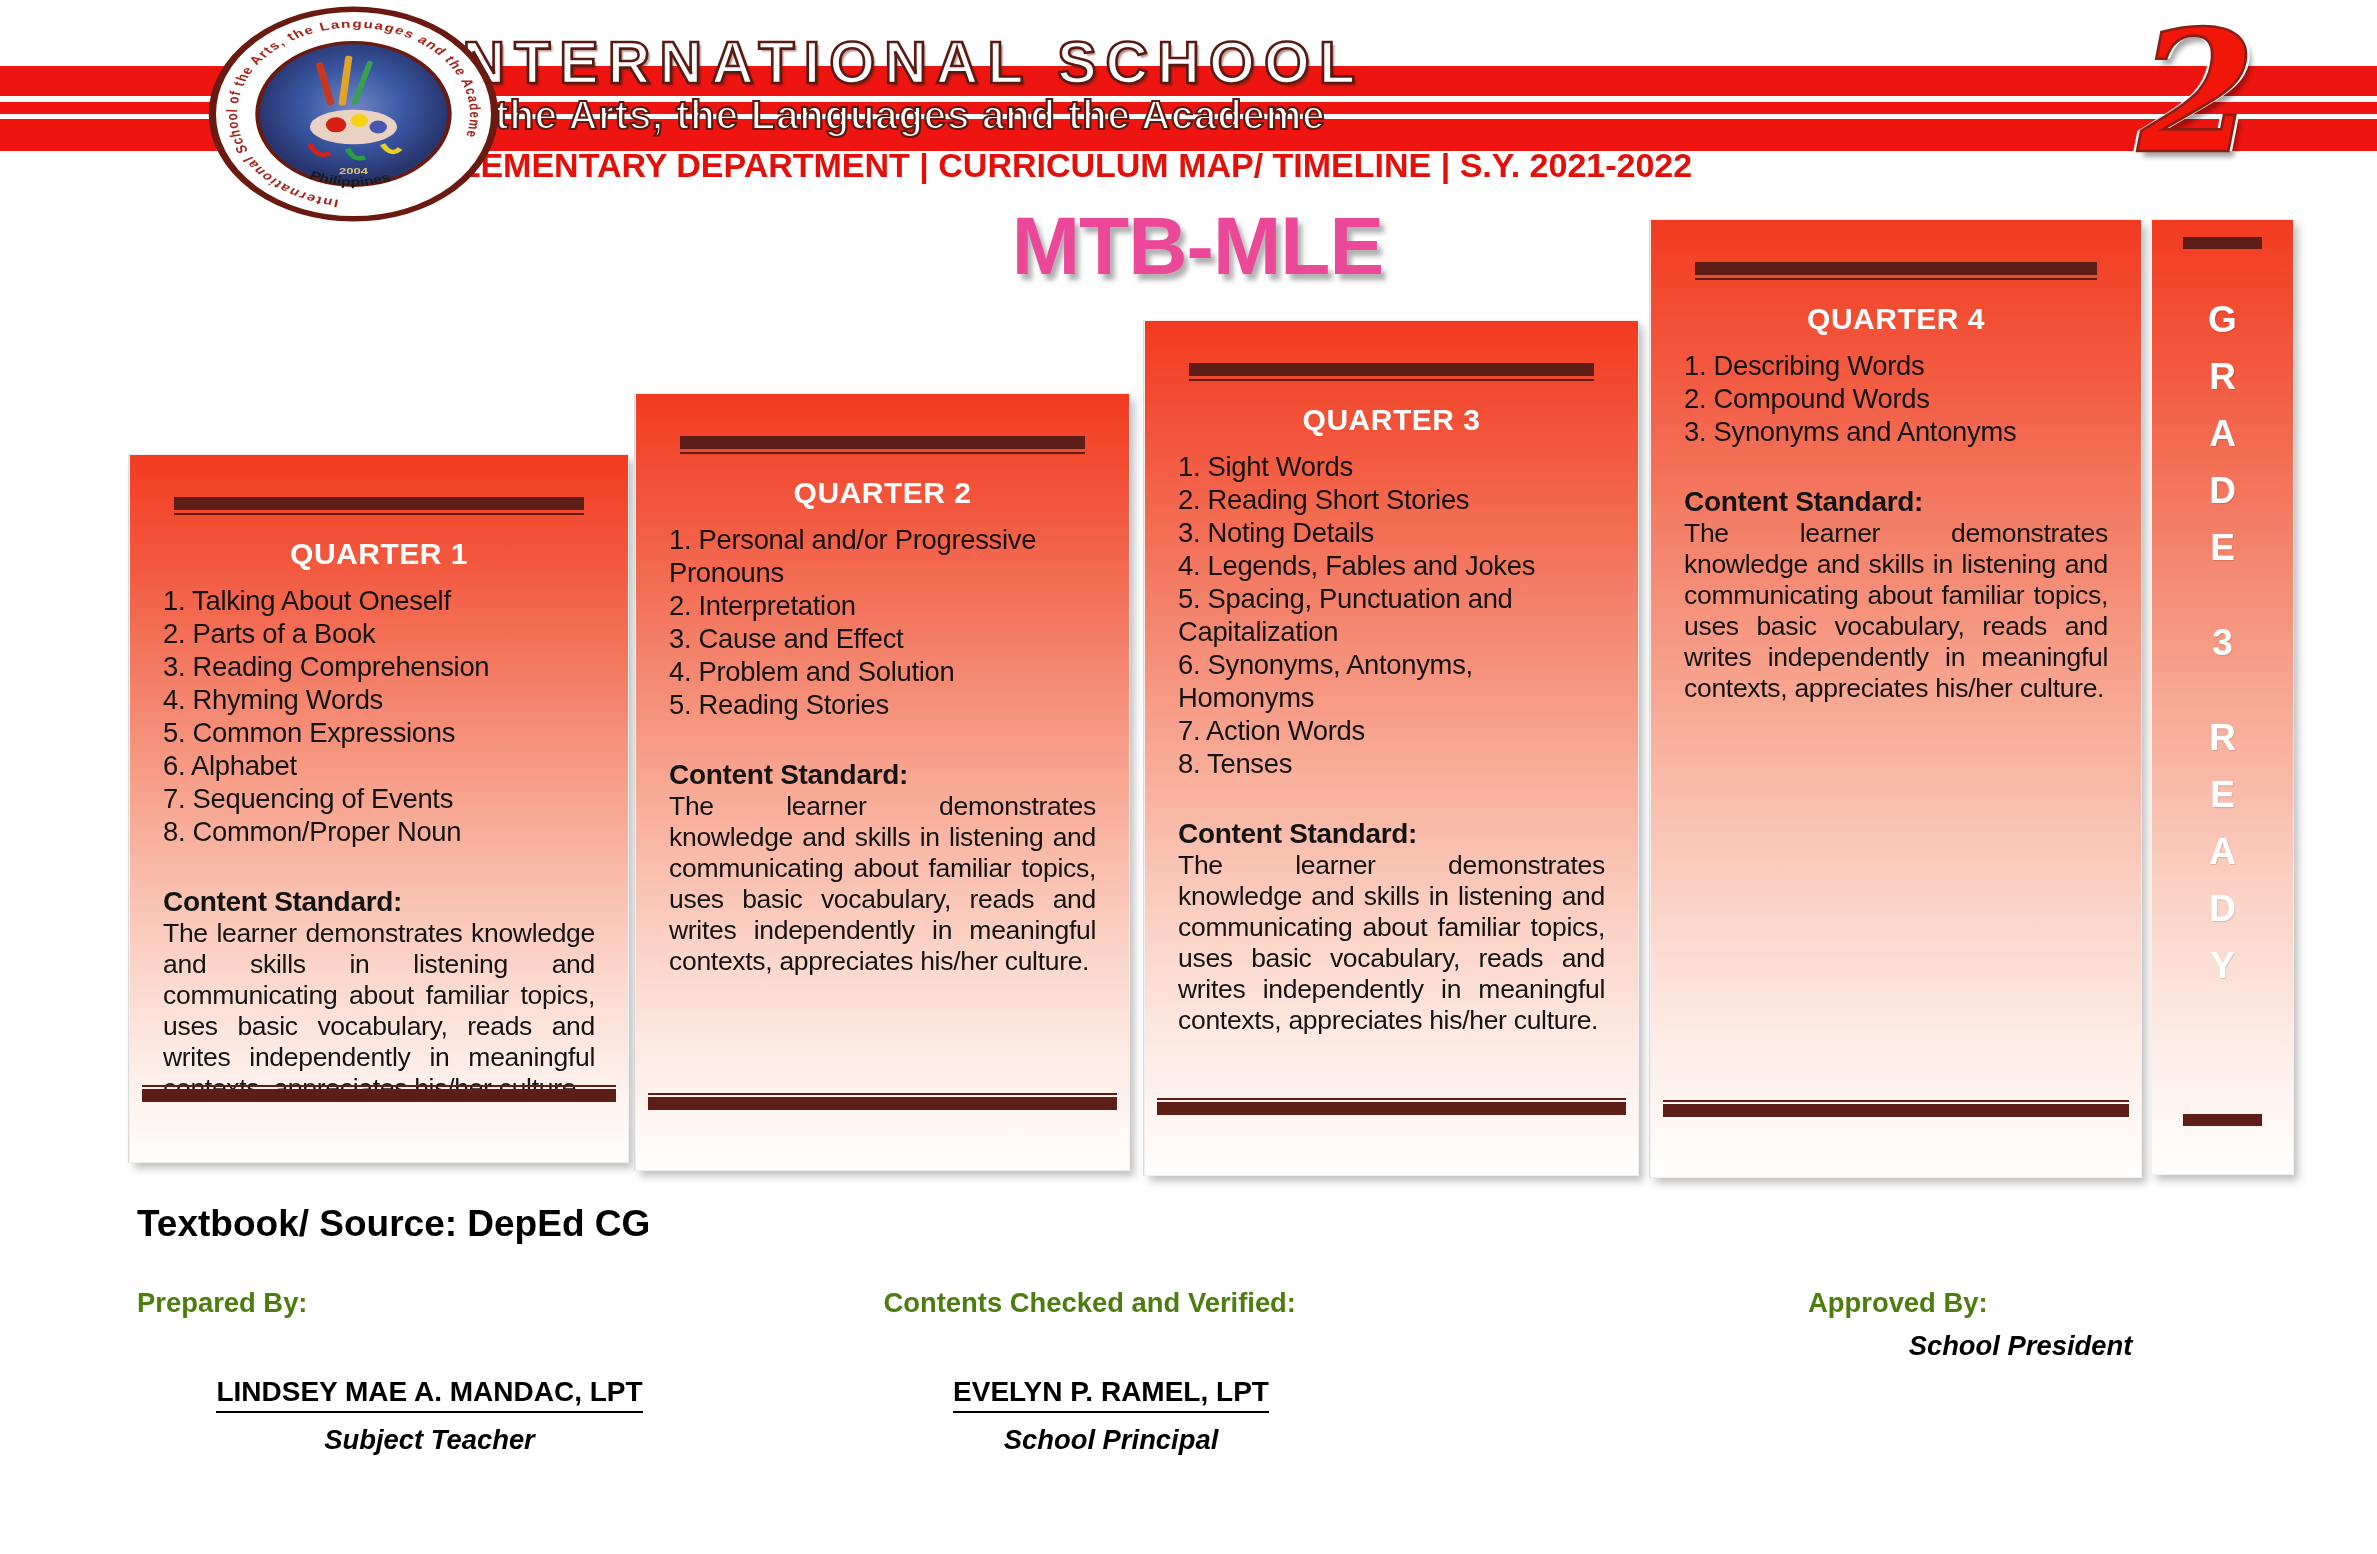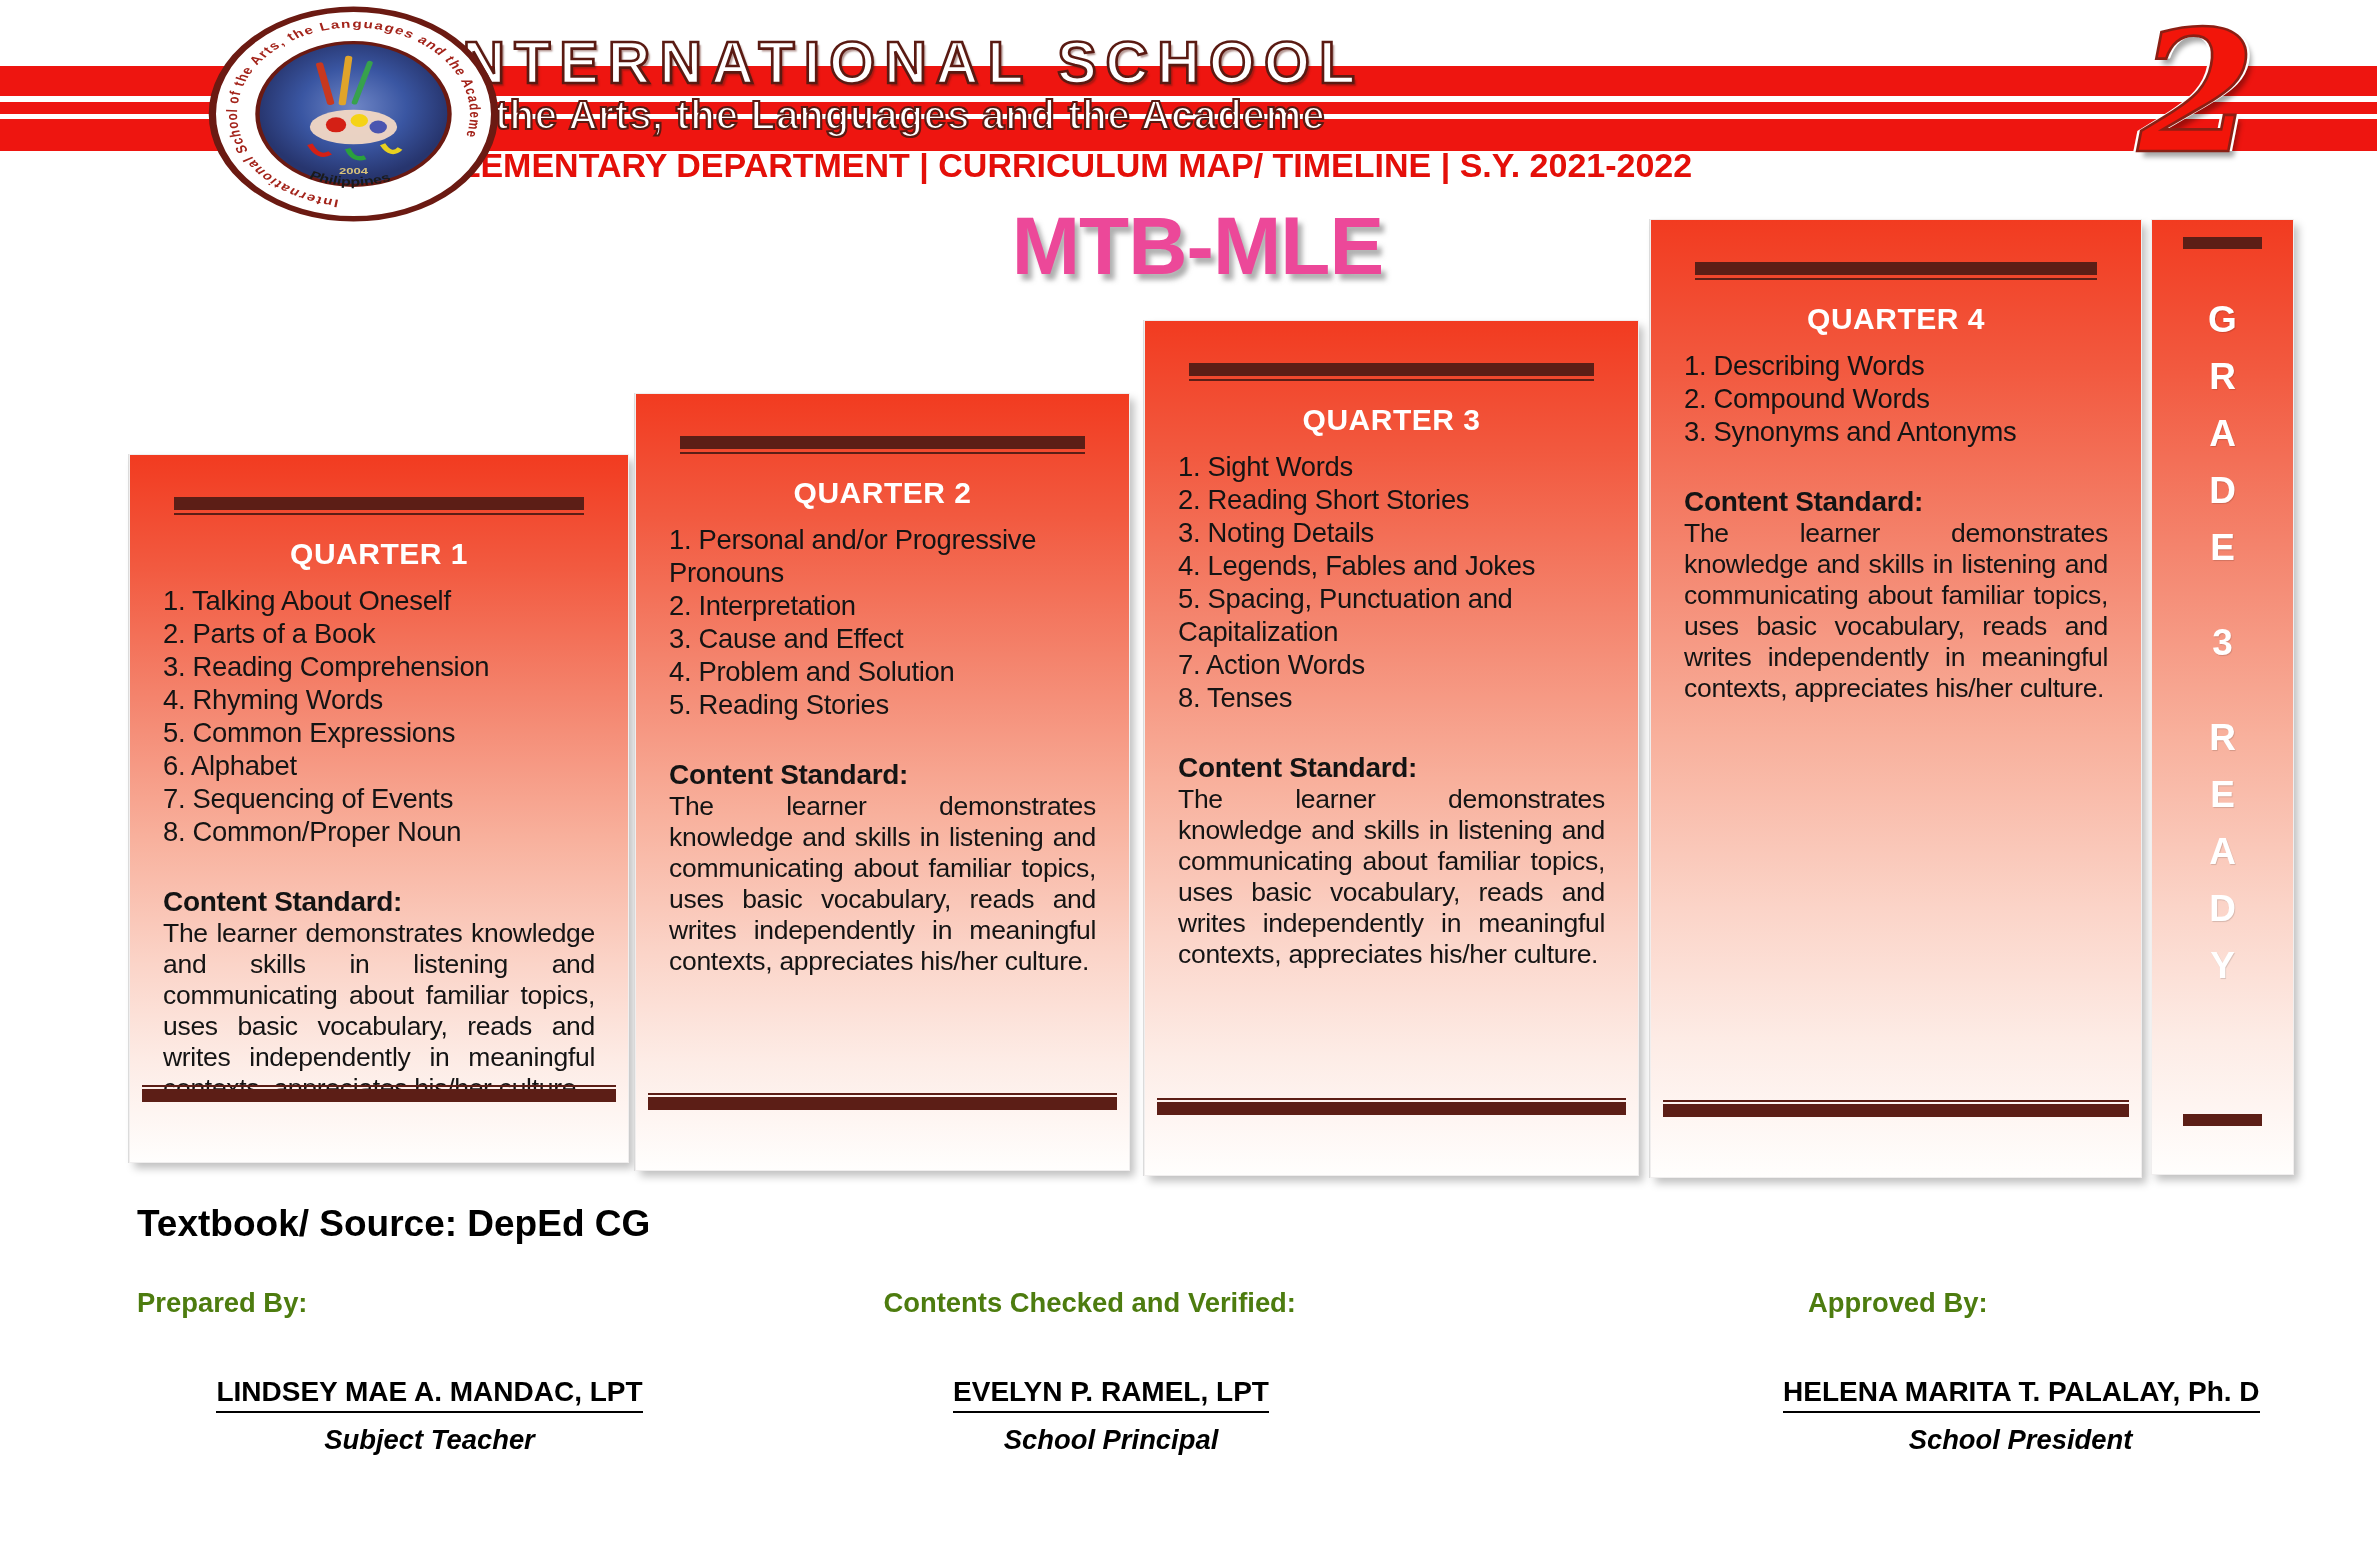--- a/index.html
+++ b/index.html
@@ -173,20 +173,21 @@
 
     <div class="card card-3">
       <div class="bar top"></div>
       <div class="q-title">QUARTER 3</div>
       <div class="topics">
           <div class="topic">1. Sight Words</div>
           <div class="topic">2. Reading Short Stories</div>
           <div class="topic">3. Noting Details</div>
           <div class="topic">4. Legends, Fables and Jokes</div>
           <div class="topic">5. Spacing, Punctuation and Capitalization</div>
+          <div class="topic">6. Synonyms, Antonyms, Homonyms</div>
           <div class="topic">7. Action Words</div>
           <div class="topic">8. Tenses</div>
         </div>
       <div class="cs-label">Content Standard:</div>
       <p class="cs-text">The learner demonstrates knowledge and skills in listening and communicating about familiar topics, uses basic vocabulary, reads and writes independently in meaningful contexts, appreciates his/her culture.</p>
       <div class="bar bottom"></div>
     </div>
 
     <div class="card card-4">
       <div class="bar top"></div>
@@ -232,19 +233,18 @@
     </div>
 
     <div class="sig-col col-2">
       <div class="sig-label">Contents Checked and Verified:</div>
       <div class="sig-name-wrap"><span class="sig-name">EVELYN P. RAMEL, LPT</span></div>
       <div class="sig-role">School Principal</div>
     </div>
 
     <div class="sig-col col-3">
       <div class="sig-label">Approved By:</div>
-      <div class="sig-name-wrap"><span class="sig-name">HELENA MARITA T. PALALAY, Ph. D</span></div>
       <div class="sig-role">School President</div>
     </div>
   </footer>
 
 </div>
 
 
 </body></html>

